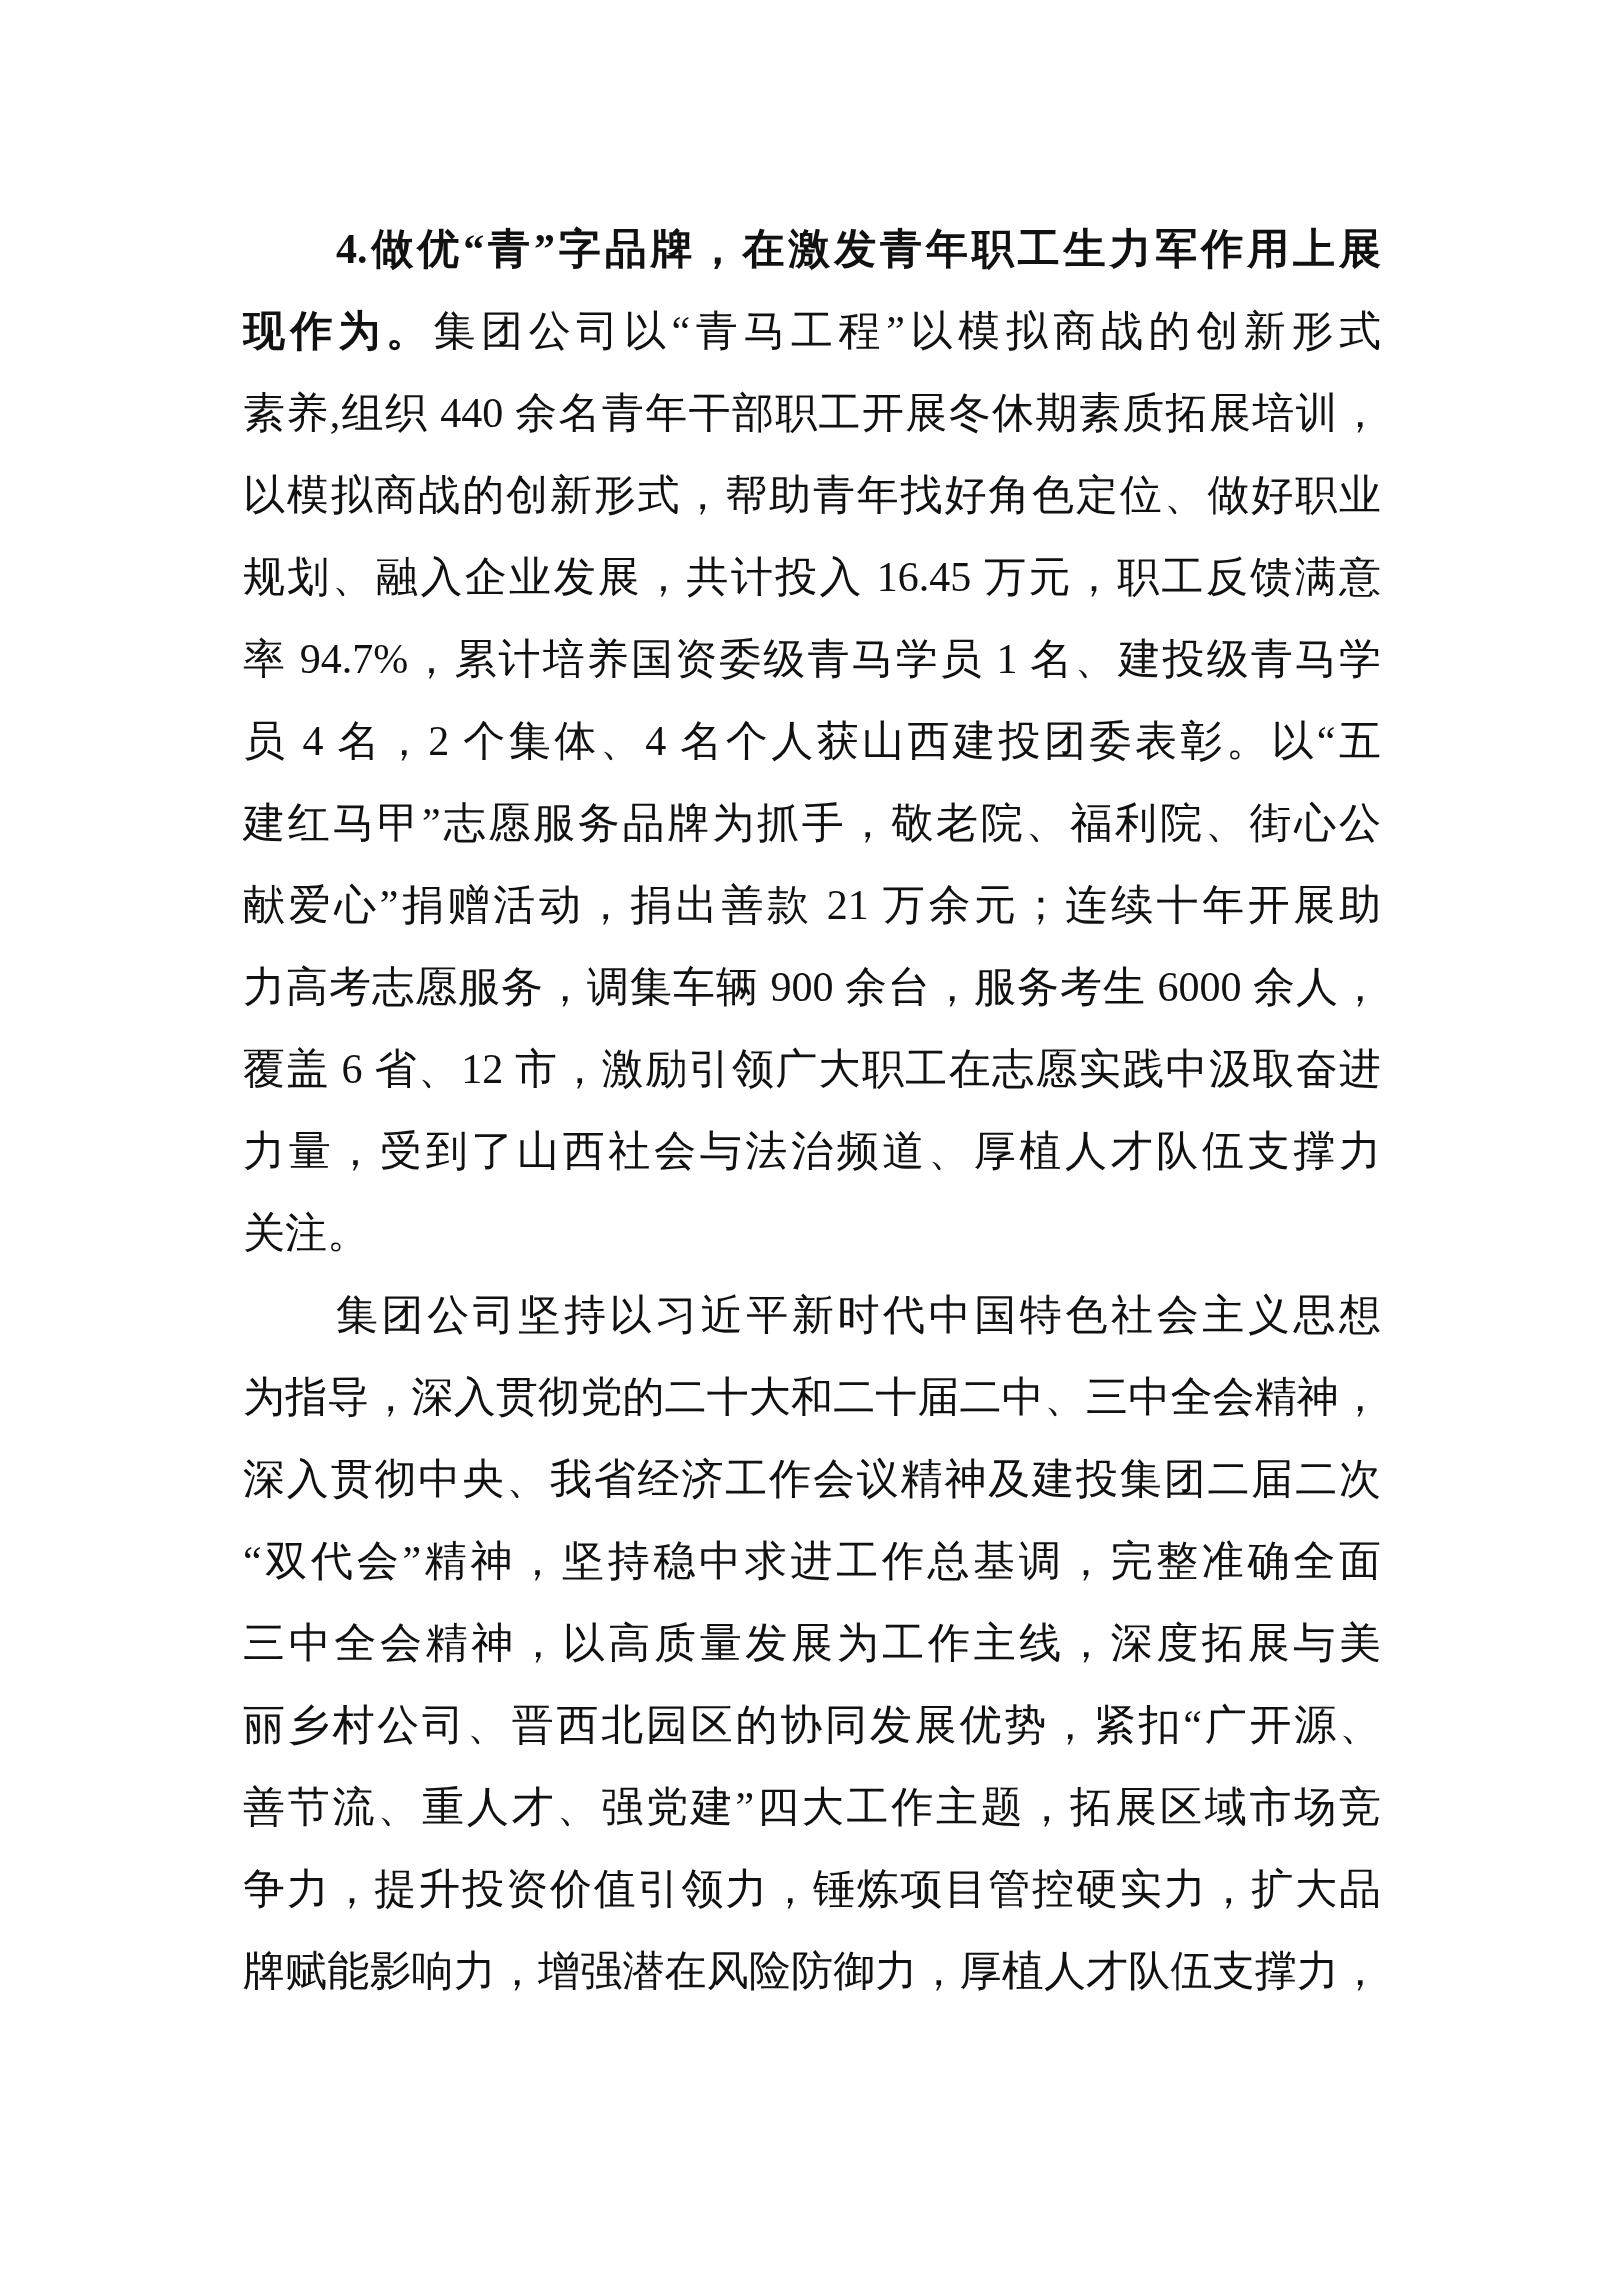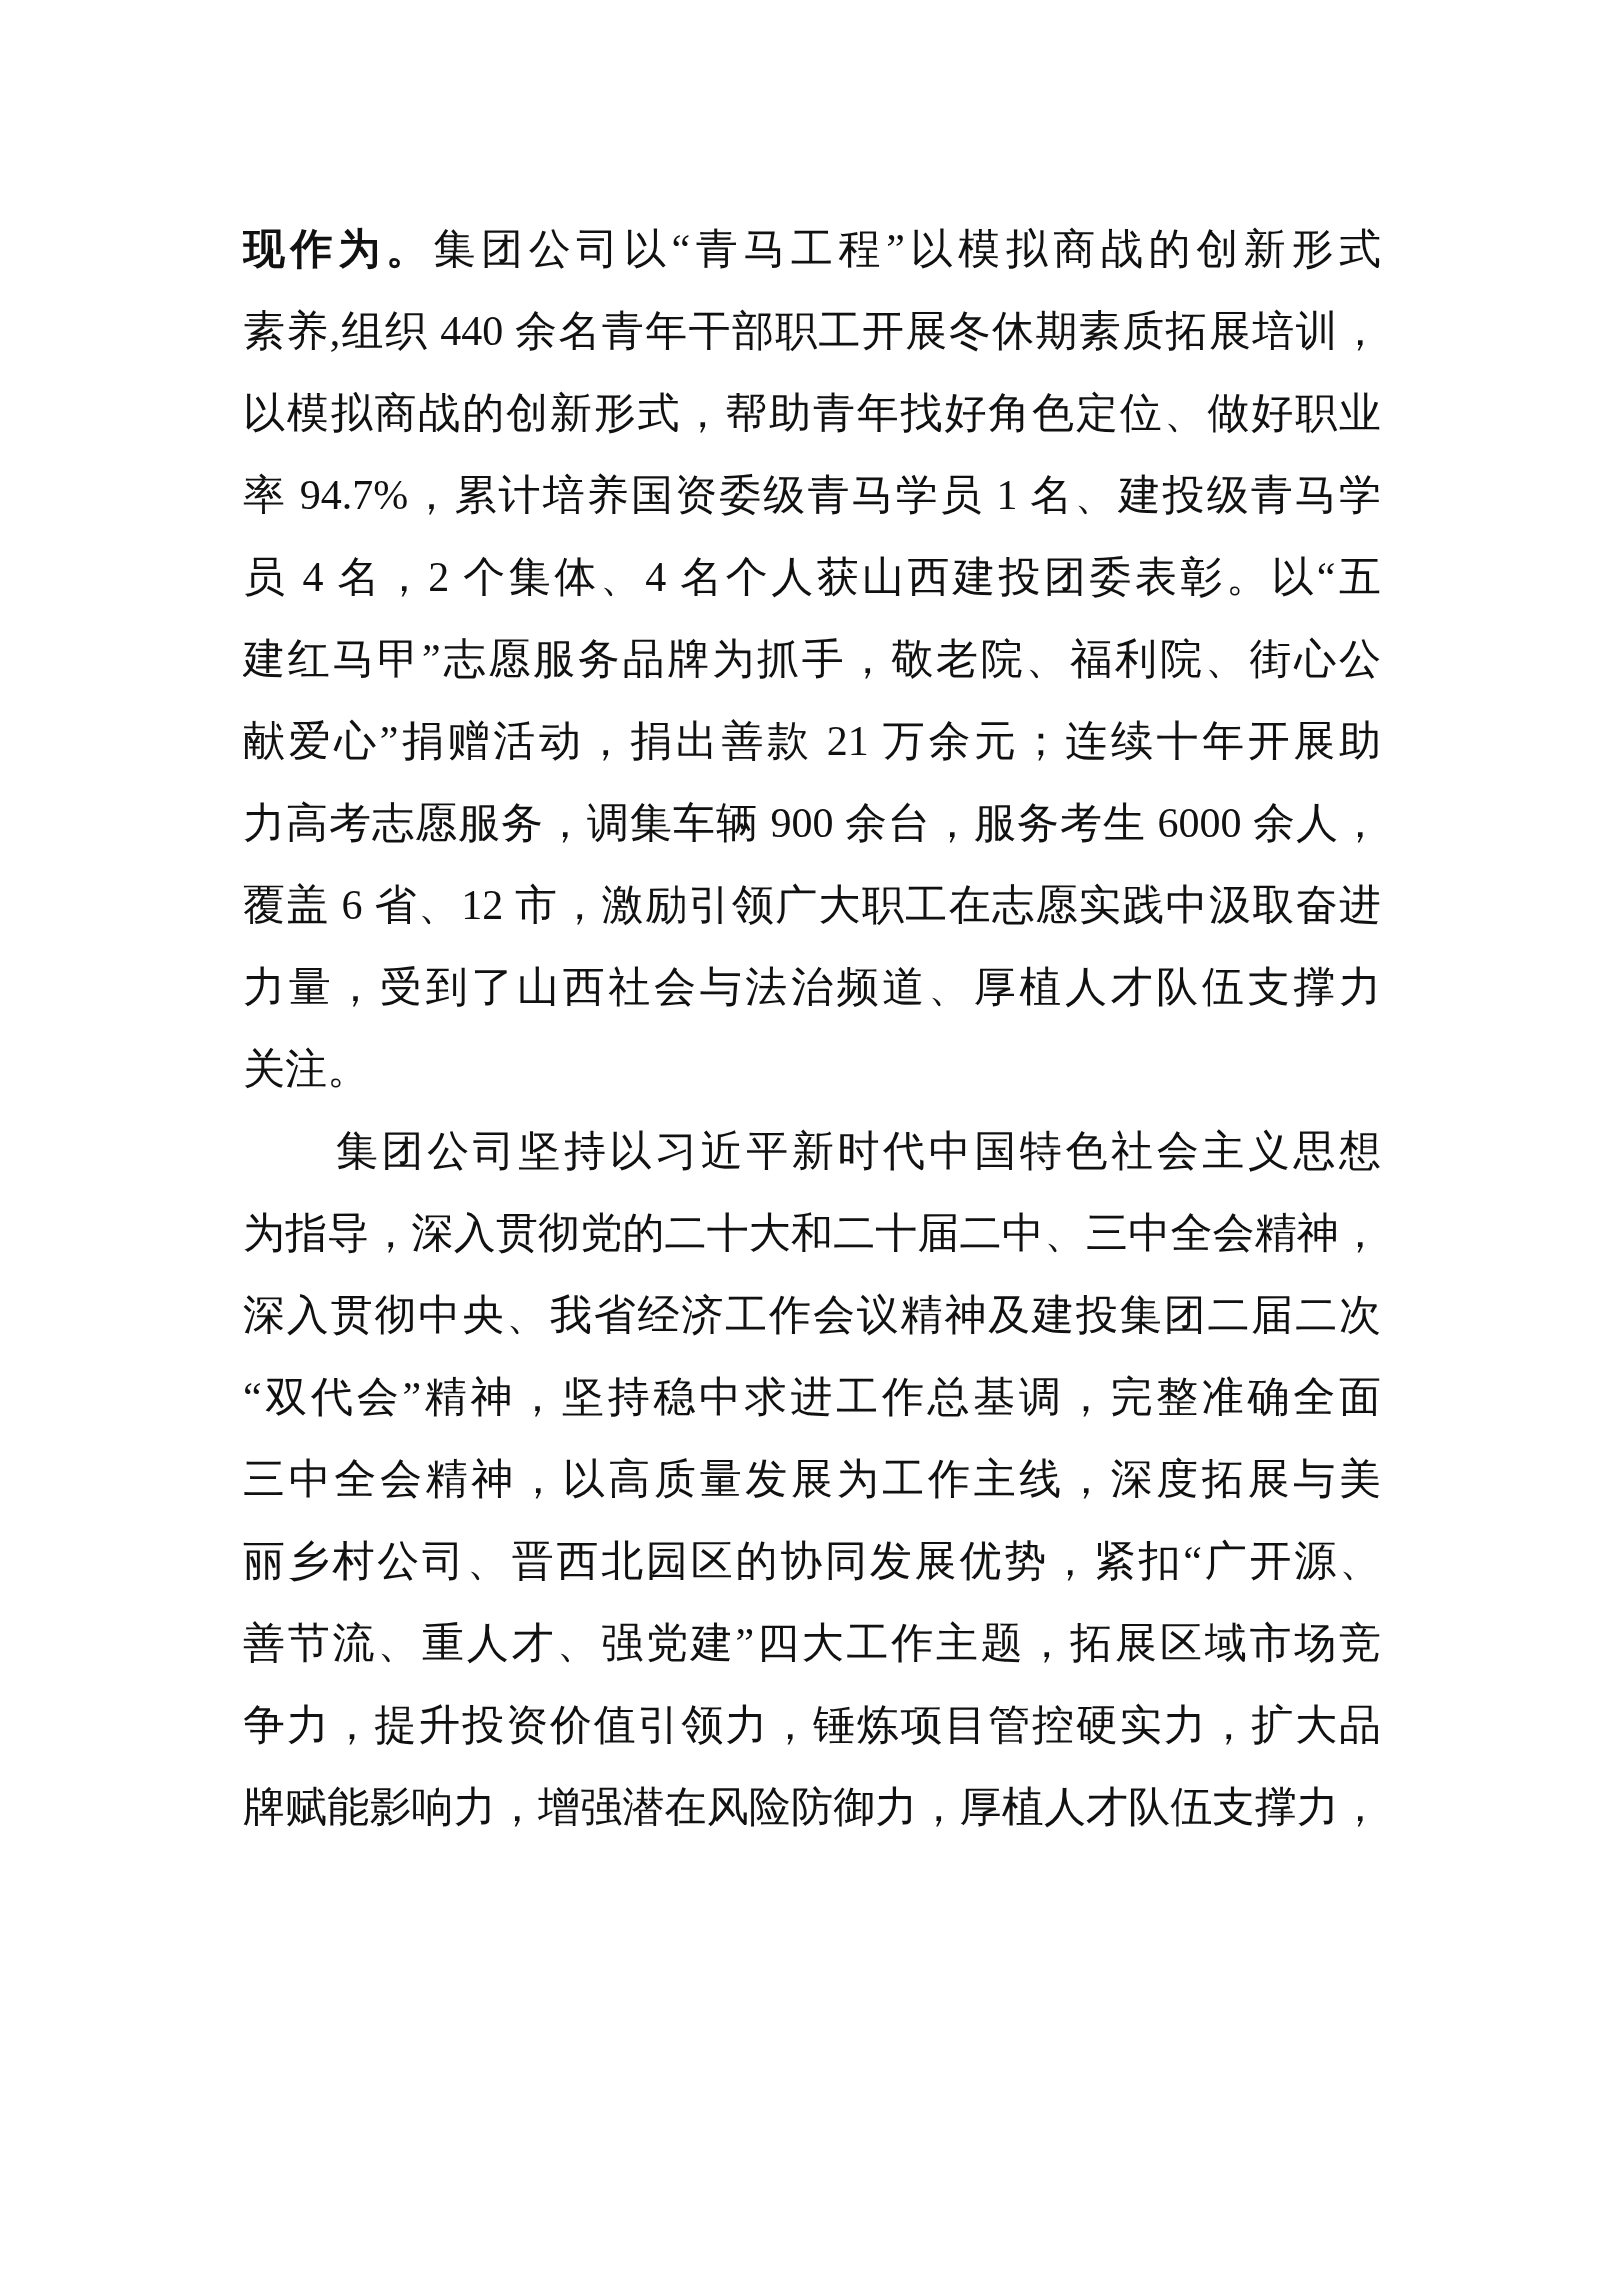--- a/index.html
+++ b/index.html
@@ -40,23 +40,25 @@
   }
   .seg-bold {
     font-weight: 700;
   }
 </style>
 </head>
 <body>
 
 <div class="page">
   <div class="content">
+      <div class="line indent"><span class="seg-bold">4.做优“青”字品牌，在激发青年职工生力军作用上展</span></div>
       <div class="line"><span class="seg-bold">现作为。</span><span class="seg-regular">集团公司以“青马工程”以模拟商战的创新形式</span></div>
       <div class="line"><span class="seg-regular">素养,组织 440 余名青年干部职工开展冬休期素质拓展培训，</span></div>
       <div class="line"><span class="seg-regular">以模拟商战的创新形式，帮助青年找好角色定位、做好职业</span></div>
+      <div class="line"><span class="seg-regular">规划、融入企业发展，共计投入 16.45 万元，职工反馈满意</span></div>
       <div class="line"><span class="seg-regular">率 94.7%，累计培养国资委级青马学员 1 名、建投级青马学</span></div>
       <div class="line"><span class="seg-regular">员 4 名，2 个集体、4 名个人获山西建投团委表彰。以“五</span></div>
       <div class="line"><span class="seg-regular">建红马甲”志愿服务品牌为抓手，敬老院、福利院、街心公</span></div>
       <div class="line"><span class="seg-regular">献爱心”捐赠活动，捐出善款 21 万余元；连续十年开展助</span></div>
       <div class="line"><span class="seg-regular">力高考志愿服务，调集车辆 900 余台，服务考生 6000 余人，</span></div>
       <div class="line"><span class="seg-regular">覆盖 6 省、12 市，激励引领广大职工在志愿实践中汲取奋进</span></div>
       <div class="line"><span class="seg-regular">力量，受到了山西社会与法治频道、厚植人才队伍支撑力</span></div>
       <div class="line no-justify-last"><span class="seg-regular">关注。</span></div>
       <div class="line indent"><span class="seg-regular">集团公司坚持以习近平新时代中国特色社会主义思想</span></div>
       <div class="line"><span class="seg-regular">为指导，深入贯彻党的二十大和二十届二中、三中全会精神，</span></div>

